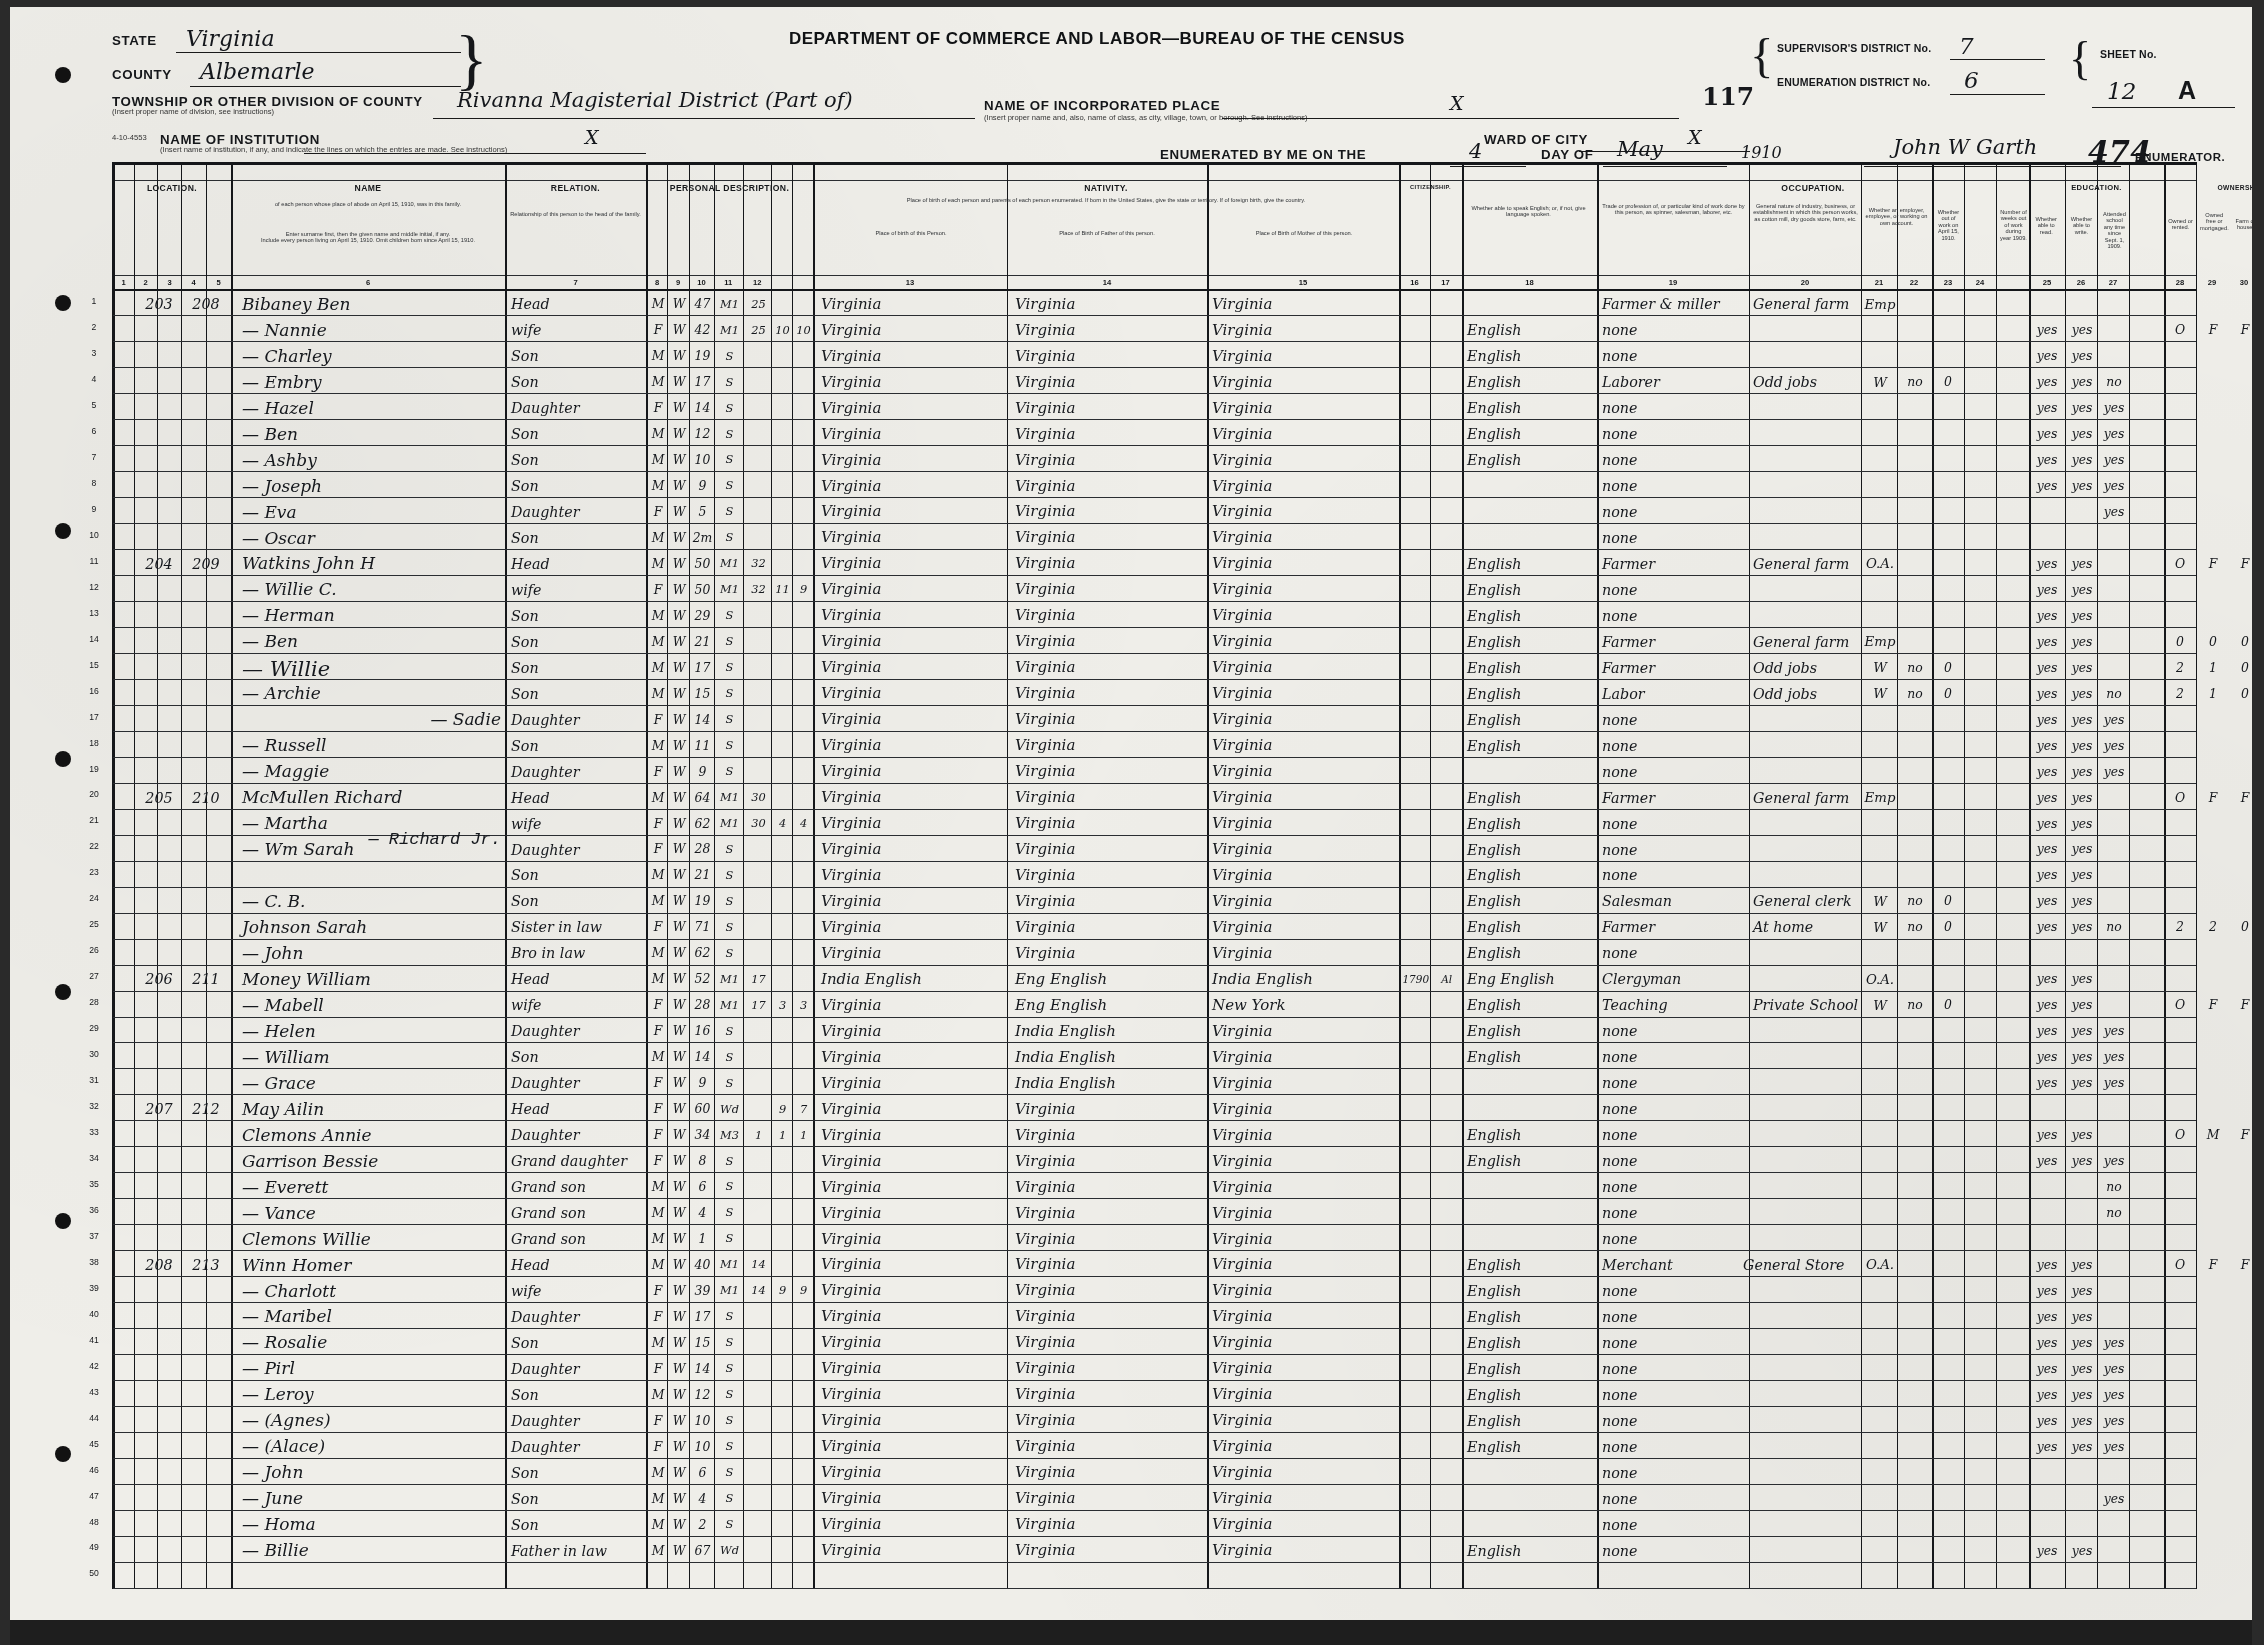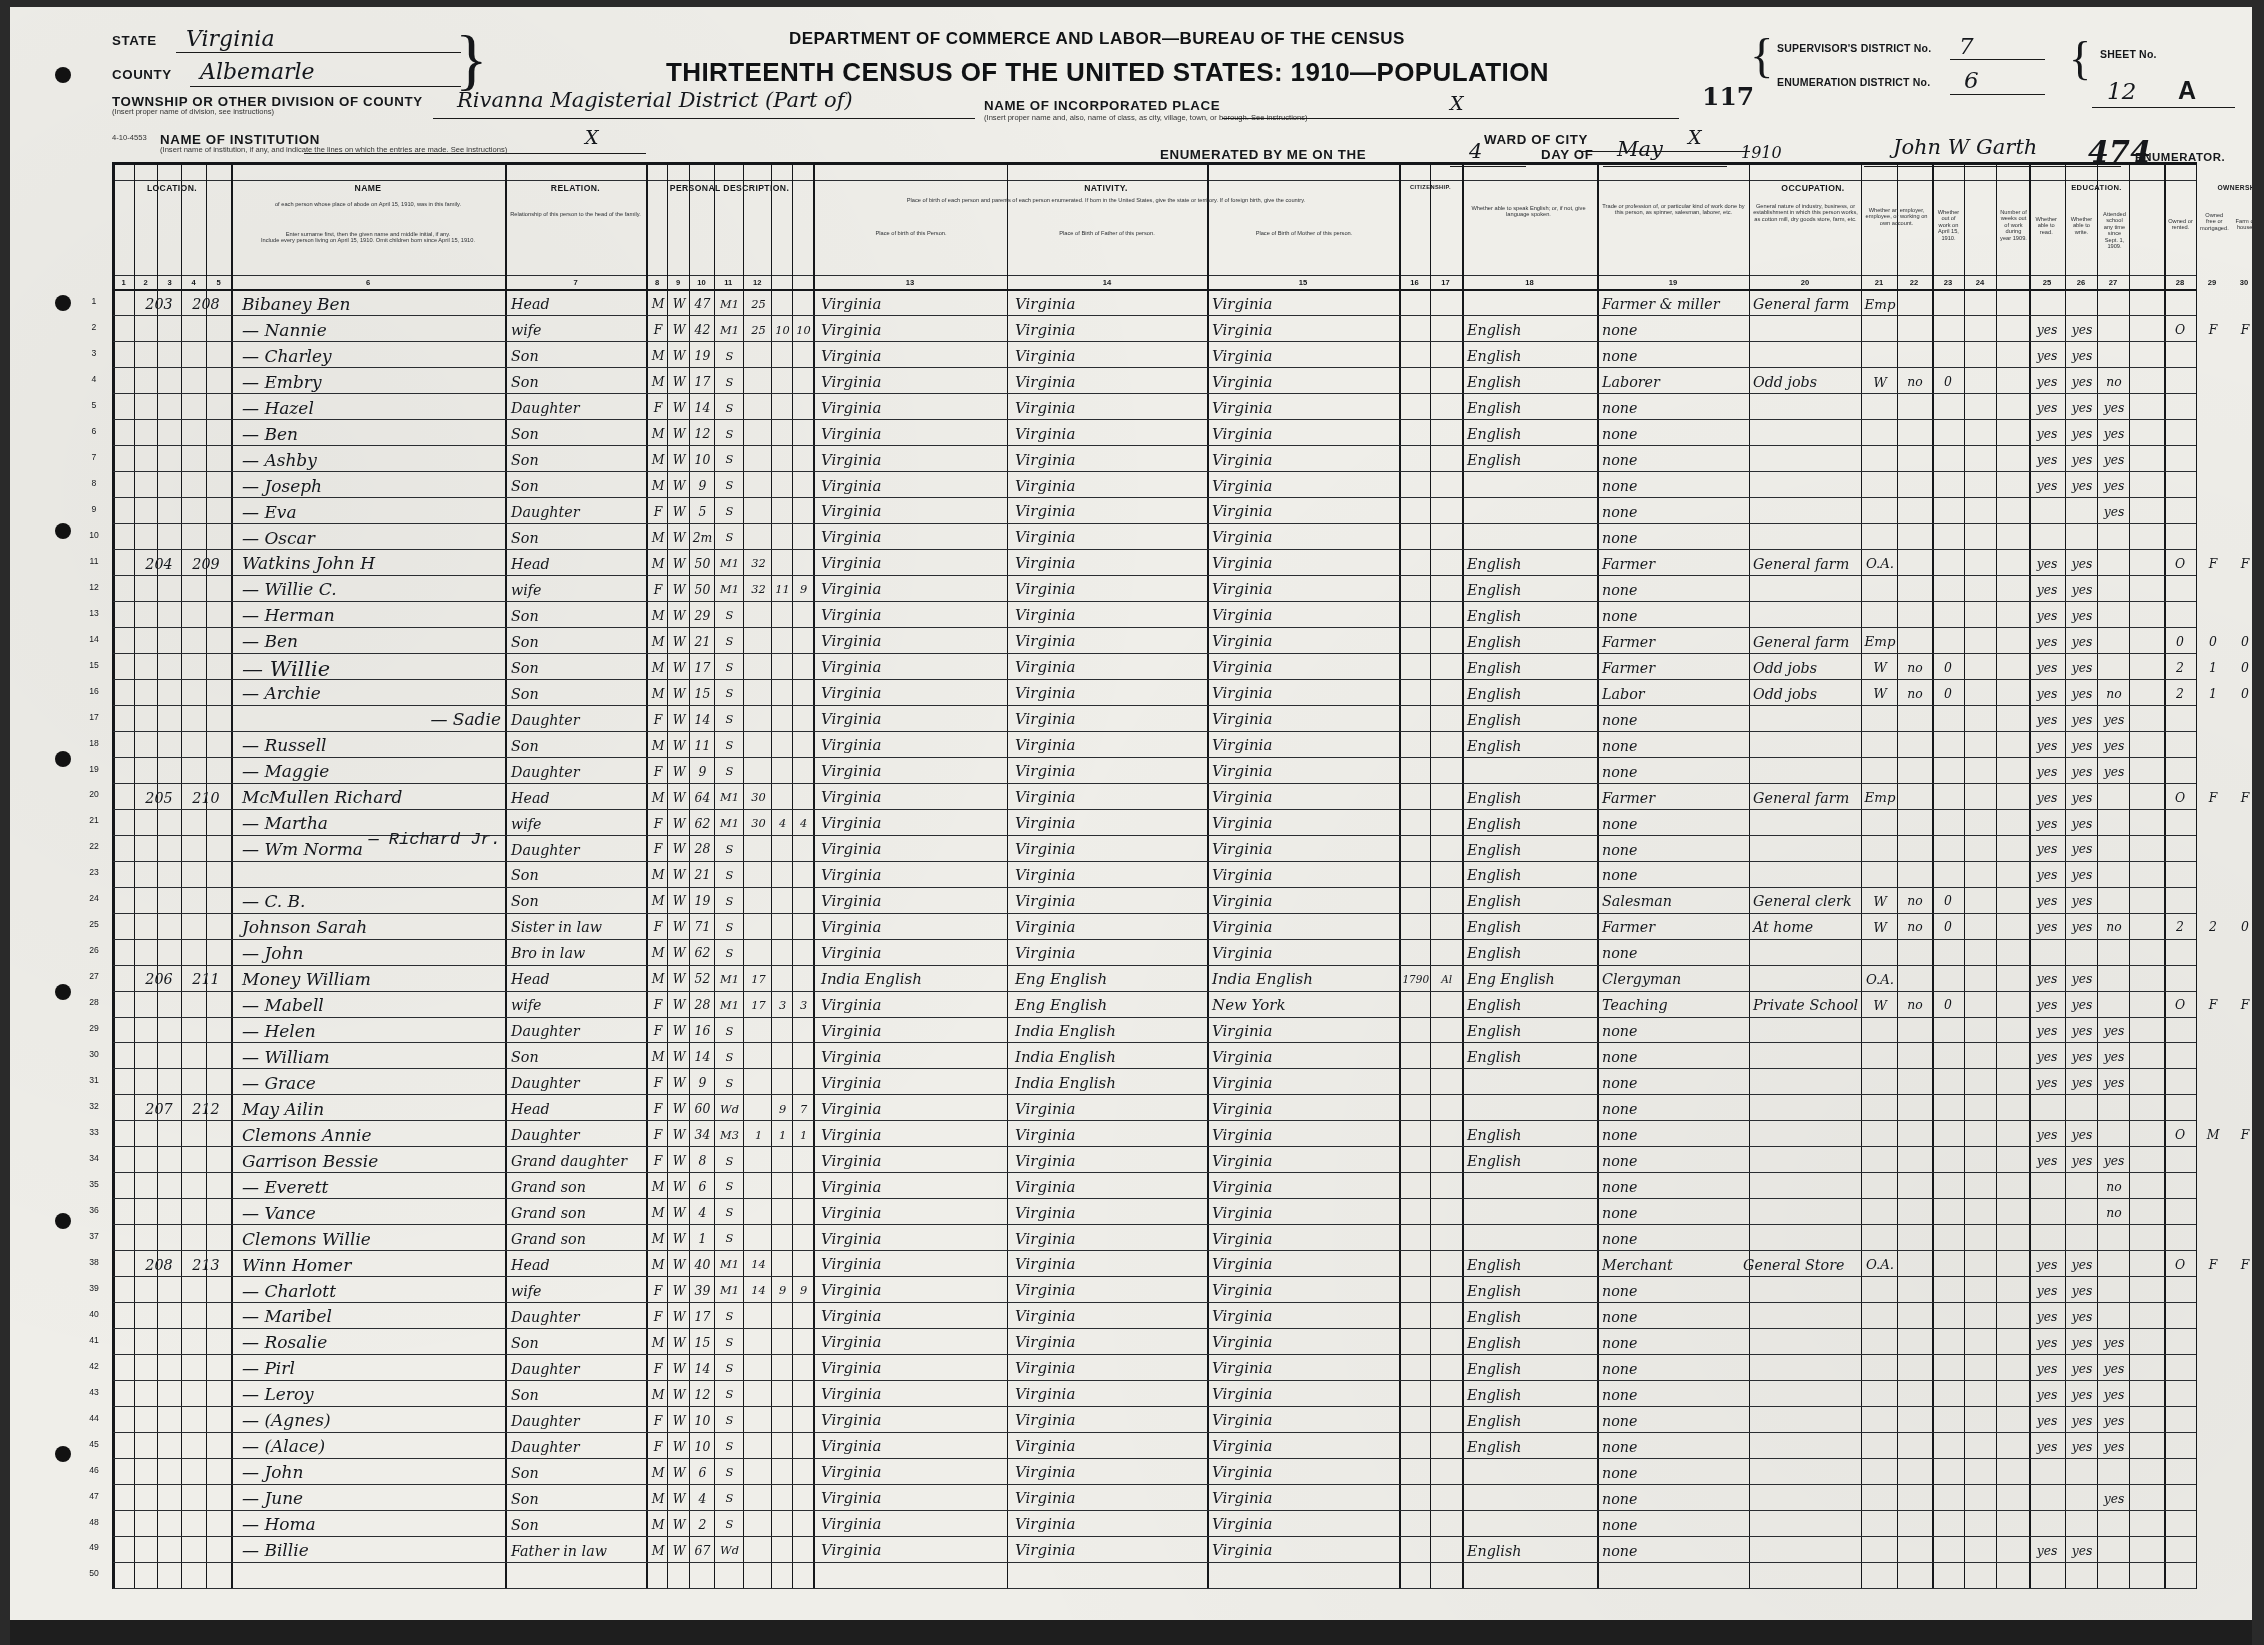--- a/index.html
+++ b/index.html
@@ -185,21 +185,20 @@
   <div class="punch" style="top:295px"></div>
   <div class="punch" style="top:523px"></div>
   <div class="punch" style="top:751px"></div>
   <div class="punch" style="top:984px"></div>
   <div class="punch" style="top:1213px"></div>
   <div class="punch" style="top:1446px"></div>
 
   <div id="header">
 
     <div class="title-main" style="left:789px; top:21px; font-size:17px; letter-spacing:0.5px;">DEPARTMENT OF COMMERCE AND LABOR—BUREAU OF THE CENSUS</div>
-    <div class="title-main" style="left:666px; top:49px; font-size:26px; letter-spacing:0.4px;">THIRTEENTH CENSUS OF THE UNITED STATES: 1910—POPULATION</div>
 
     <div class="lbl" style="left:112px; top:25px;">STATE</div>
     <div class="hdr-line" style="left:176px; top:44px; width:285px;"></div>
     <div class="hw" style="left:186px; top:18px; font-size:22px;">Virginia</div>
 
     <div class="lbl" style="left:112px; top:59px;">COUNTY</div>
     <div class="hdr-line" style="left:190px; top:78px; width:271px;"></div>
     <div class="hw" style="left:200px; top:51px; font-size:22px;">Albemarle</div>
 
     <div class="brace" style="left:455px; top:17px; font-size:68px; line-height:1;">}</div>
@@ -730,21 +729,21 @@
         <div class="cellhw" style="left: 681px; top: 655px; width: 19px; font-size: 11.4px; text-align: center;">4</div>
         <div class="cellhw" style="left: 708px; top: 653px; width: 186px; font-size: 15px; text-align: left;">Virginia</div>
         <div class="cellhw" style="left: 902px; top: 653px; width: 190px; font-size: 15px; text-align: left;">Virginia</div>
         <div class="cellhw" style="left: 1099px; top: 653px; width: 185px; font-size: 15px; text-align: left;">Virginia</div>
         <div class="cellhw" style="left: 1354px; top: 654px; width: 127px; font-size: 14.3px; text-align: left;">English</div>
         <div class="cellhw" style="left: 1489px; top: 654px; width: 145px; font-size: 14.3px; text-align: left;">none</div>
         <div class="cellhw" style="left: 1917px; top: 655px; width: 34px; font-size: 12.4px; text-align: center;">yes</div>
         <div class="cellhw" style="left: 1954px; top: 655px; width: 30px; font-size: 12.4px; text-align: center;">yes</div>
         <div class="hline" style="top: 698px;"></div>
         <div class="rownum" style="left: -28.5px; top: 678px;">22</div>
-        <div class="cellhw" style="left: 129px; top: 678px; width: 259px; font-size: 17px; text-align: left;">— Wm Norma</div>
+        <div class="cellhw" style="left: 129px; top: 678px; width: 259px; font-size: 17px; text-align: left;">— Wm Sarah</div>
         <div class="cellhw" style="left: 398px; top: 680px; width: 133px; font-size: 14.3px; text-align: left;">Daughter</div>
         <div class="cellhw" style="left: 535px; top: 680px; width: 20px; font-size: 12.4px; text-align: center;">F</div>
         <div class="cellhw" style="left: 556px; top: 680px; width: 20px; font-size: 12.4px; text-align: center;">W</div>
         <div class="cellhw" style="left: 578px; top: 680px; width: 23px; font-size: 12.4px; text-align: center;">28</div>
         <div class="cellhw" style="left: 603px; top: 681px; width: 27px; font-size: 11.4px; text-align: center;">S</div>
         <div class="cellhw" style="left: 708px; top: 679px; width: 186px; font-size: 15px; text-align: left;">Virginia</div>
         <div class="cellhw" style="left: 902px; top: 679px; width: 190px; font-size: 15px; text-align: left;">Virginia</div>
         <div class="cellhw" style="left: 1099px; top: 679px; width: 185px; font-size: 15px; text-align: left;">Virginia</div>
         <div class="cellhw" style="left: 1354px; top: 680px; width: 127px; font-size: 14.3px; text-align: left;">English</div>
         <div class="cellhw" style="left: 1489px; top: 680px; width: 145px; font-size: 14.3px; text-align: left;">none</div>

